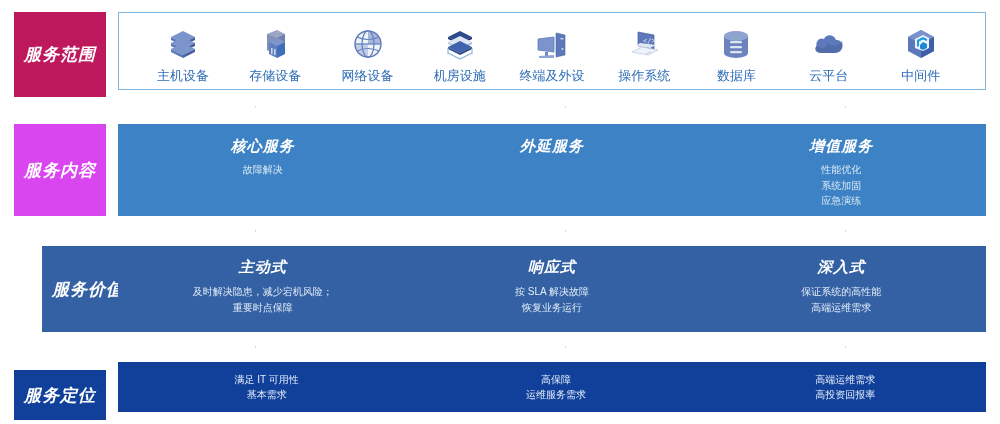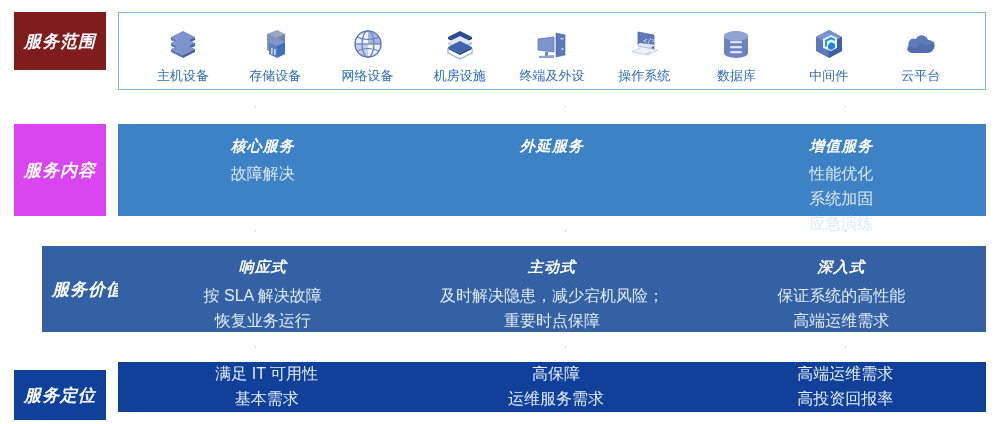--- a/index.html
+++ b/index.html
@@ -17,21 +17,21 @@
     left:14px;
     width:92px;
     display:flex;align-items:center;justify-content:center;
     color:#ffffff;
     font-weight:bold;
     font-style:italic;
     font-size:17px;
     letter-spacing:1px;
     box-sizing:border-box;
   }
-  .chip-1{top:12px;height:58px;background:#7f1d1d;}
+  .chip-1{top:12px;height:85px;background:#be185d;}
   .chip-2{top:124px;height:92px;background:#d946ef;}
   .chip-3{top:246px;height:86px;background:#3461a4;margin-left:28px;}
   .chip-4{top:370px;height:50px;background:#10409a;}
 
   
   .panel{
     position:absolute;
     left:118px;
     width:868px;
     box-sizing:border-box;
@@ -87,21 +87,21 @@
     color:#ffffff;
     font-weight:bold;
     font-style:italic;
     font-size:15px;
     letter-spacing:1px;
     line-height:1.2;
     white-space:nowrap;
   }
   .col-lines{
     color:#dce9f6;
-    font-size:16px;
+    font-size:10px;
     line-height:1.55;
     text-align:center;
     white-space:nowrap;
   }
   .panel-2 .col{padding-top:13px;}
   .panel-2 .col-lines{margin-top:7px;}
   .panel-3 .col{padding-top:12px;}
   .panel-3 .col-lines{margin-top:8px;color:#e2ecf8;}
   .panel-4 .col{justify-content:center;height:100%;padding-left:8px;}
   .panel-4 .col-lines{color:#e6eefb;line-height:1.55;}
@@ -245,41 +245,41 @@
             <rect x="14" y="20" width="12" height="2.2" rx="1" fill="#dde4f2"></rect>
             <rect x="14" y="25" width="12" height="2.2" rx="1" fill="#dde4f2"></rect>
           </svg>
         </div>
         <div class="icon-label">数据库</div>
       </div>
 
       <div class="icon-cell">
         <div class="icon-art">
           <svg width="40" height="40" viewBox="0 0 40 40">
+            <path d="M12 27 C7 27 5 23 7.5 20 C6.5 15 11 11 15 13 C17 8 25 8 27 14 C33 13.5 35 20 32 24 C31 26 28 27 25 27 Z" fill="#5d79bb"></path>
+            <path d="M12 27 C7 27 5 23 7.5 20 C9 21 11 22 13 22 C16 22 18 20 19 17 C21 19 24 20 27 19.5 C30 19 32 17 33 14.5 C34 18 34 22 32 24 C31 26 28 27 25 27 Z" fill="#4a659f" opacity="0.55"></path>
+          </svg>
+        </div>
+        <div class="icon-label">云平台</div>
+      </div>
+
+      <div class="icon-cell">
+        <div class="icon-art">
+          <svg width="40" height="40" viewBox="0 0 40 40">
             <path d="M20 4 L33 11 L33 25 L20 32 L7 25 L7 11 Z" fill="#5b78bb"></path>
             <path d="M20 4 L33 11 L20 18 L7 11 Z" fill="#7b93cd"></path>
             <path d="M20 18 L33 11 L33 25 L20 32 Z" fill="#3f60a8"></path>
             <path d="M14 13 L22 9 L28 12 L28 22 L22 25 L14 22 Z" fill="#eef2fa"></path>
             <path d="M16 14 L22 11 L26 13 L26 15 L22 13.5 L18 15.5 L18 20 L16 21 Z" fill="#1a9be0"></path>
             <path d="M22 16 L26 18 L26 22 L22 24 L19 22.5 L19 19 Z" fill="#1c88d6"></path>
           </svg>
         </div>
         <div class="icon-label">中间件</div>
       </div>
 
-      <div class="icon-cell">
-        <div class="icon-art">
-          <svg width="40" height="40" viewBox="0 0 40 40">
-            <path d="M12 27 C7 27 5 23 7.5 20 C6.5 15 11 11 15 13 C17 8 25 8 27 14 C33 13.5 35 20 32 24 C31 26 28 27 25 27 Z" fill="#5d79bb"></path>
-            <path d="M12 27 C7 27 5 23 7.5 20 C9 21 11 22 13 22 C16 22 18 20 19 17 C21 19 24 20 27 19.5 C30 19 32 17 33 14.5 C34 18 34 22 32 24 C31 26 28 27 25 27 Z" fill="#4a659f" opacity="0.55"></path>
-          </svg>
-        </div>
-        <div class="icon-label">云平台</div>
-      </div>
-
     </div>
   </div>
 
   <div class="arrows arr-row-1">
     <div class="slot" style="left:137px;">
       <svg width="14" height="26" viewBox="0 0 14 26">
           <path d="M7 2 L12 11 L8.2 11 L8.2 24 L5.8 24 L5.8 11 L2 11 Z" fill="#1f4e9c"></path>
         </svg>
     </div>
     <div class="slot" style="left:447px;">
@@ -343,36 +343,36 @@
   </div>
 
   <div class="label-chip chip-3">
     <span>服务价值</span>
   </div>
 
   <div class="panel panel-3">
     <div class="col-wrap">
 
       <div class="col">
+        <div class="col-title">主动式</div>
+        <div class="col-lines">
+          <div>及时解决隐患，减少宕机风险；</div>
+          <div>重要时点保障</div>
+        </div>
+      </div>
+
+      <div class="col">
         <div class="col-title">响应式</div>
         <div class="col-lines">
           <div>按 SLA 解决故障</div>
           <div>恢复业务运行</div>
         </div>
       </div>
 
       <div class="col">
-        <div class="col-title">主动式</div>
-        <div class="col-lines">
-          <div>及时解决隐患，减少宕机风险；</div>
-          <div>重要时点保障</div>
-        </div>
-      </div>
-
-      <div class="col">
         <div class="col-title">深入式</div>
         <div class="col-lines">
           <div>保证系统的高性能</div>
           <div>高端运维需求</div>
         </div>
       </div>
 
     </div>
   </div>
 

